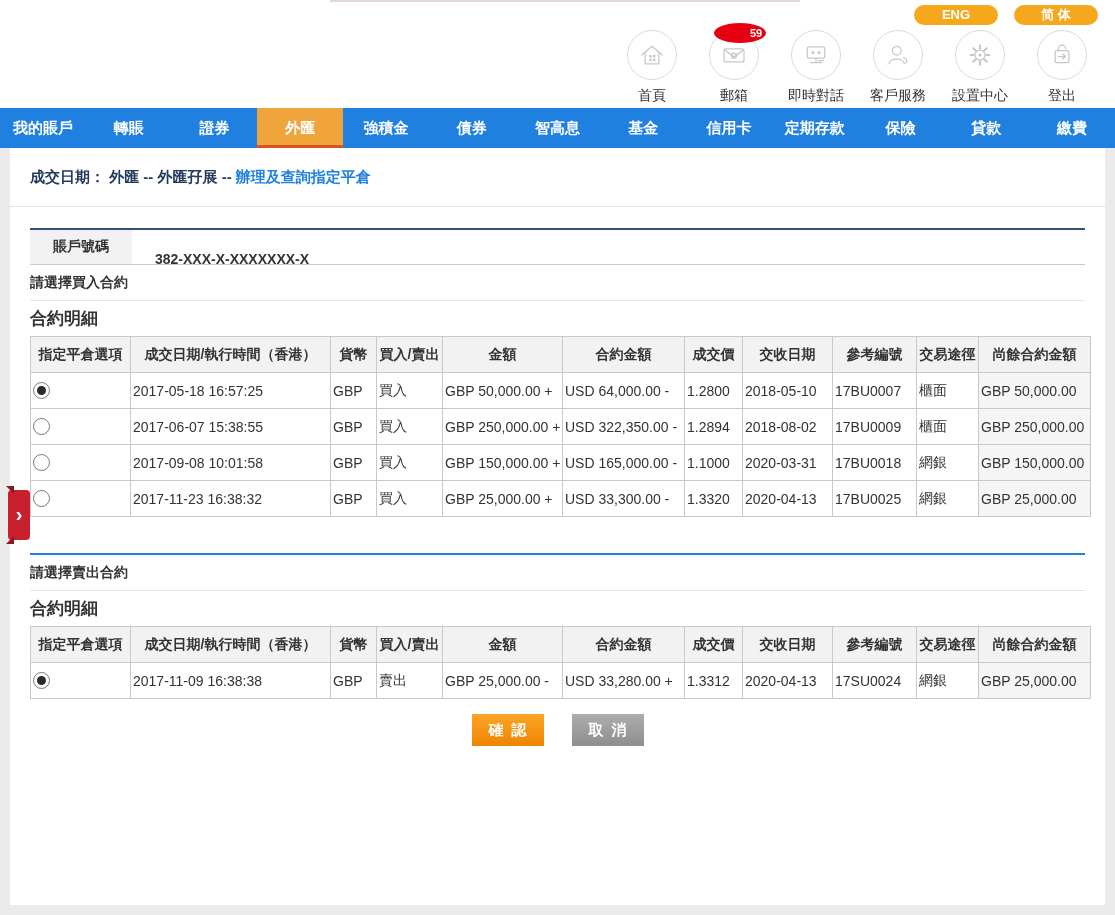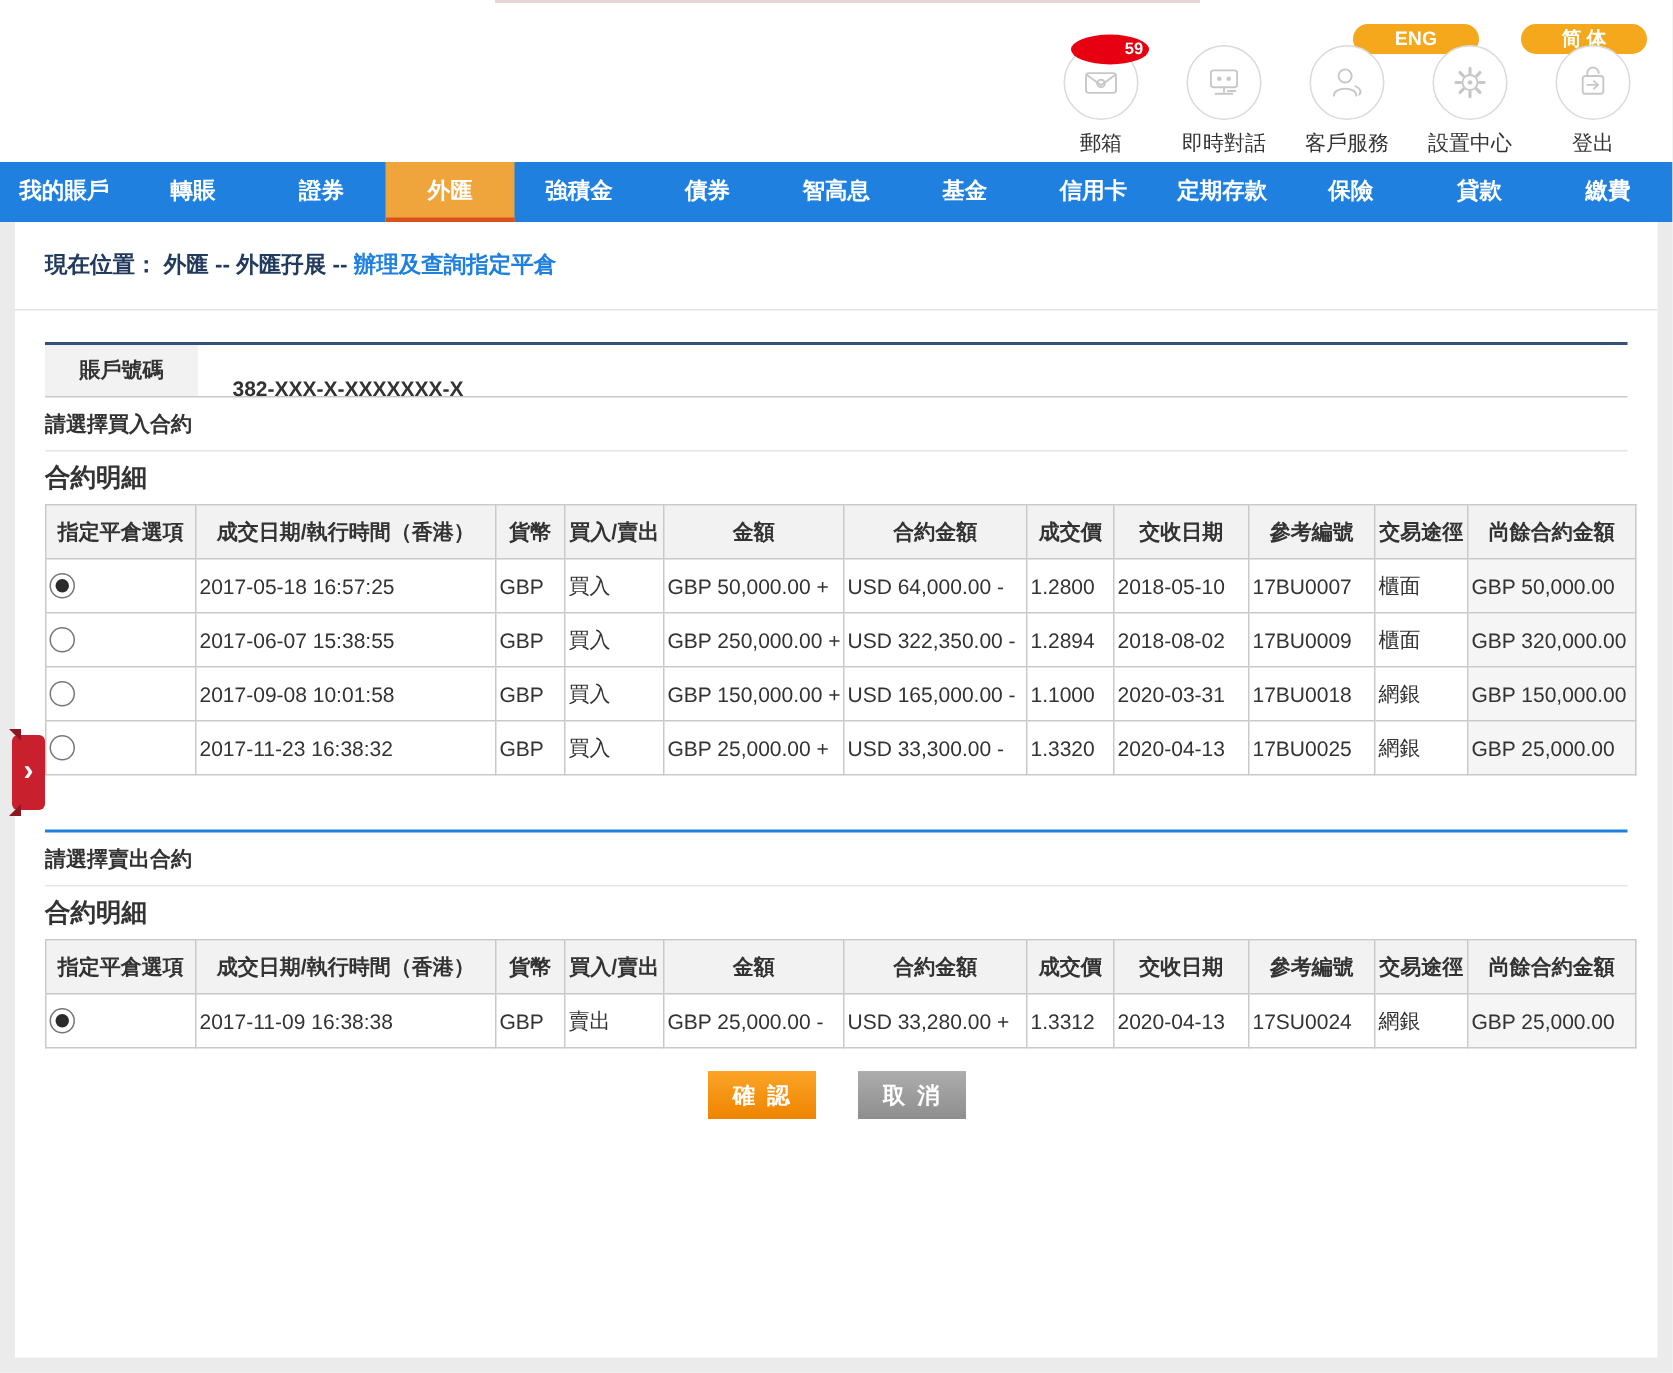--- a/index.html
+++ b/index.html
@@ -7,21 +7,21 @@
     width: 1115px; height: 915px;
     overflow: hidden;
     background: #EBEBEB;
     font-family: "Liberation Sans", "DejaVu Sans", sans-serif;
   }
   .page { position: relative; width: 1115px; height: 915px; }
 
   
   .top-header { position: relative; height: 108px; background: #fff; }
   .top-line { position: absolute; left: 330px; top: 0; width: 470px; height: 2px; background: #e7d8d8; }
-  .lang-buttons { position: absolute; top: 16px; right: 17px; display: flex; gap: 28px; }
+  .lang-buttons { position: absolute; top: 5px; right: 17px; display: flex; gap: 16px; }
   .lang-btn {
     width: 84px; height: 20px; line-height: 20px; text-align: center;
     background: var(--accent-orange, #F5A81C); color: #fff;
     font-size: 13px; font-weight: bold; border-radius: 11px; cursor: pointer;
   }
   .icon-row { position: absolute; top: 30px; right: 12px; display: flex; }
   .icon-item { width: 82px; text-align: center; cursor: pointer; }
   .icon-circle {
     position: relative; width: 48px; height: 48px; margin: 0 auto 7px;
     border: 1px solid #DADADA; border-radius: 50%;
@@ -129,20 +129,35 @@
   <div class="top-header">
     <div class="top-line"></div>
 
     <div class="lang-buttons">
       <div class="lang-btn">ENG</div>
       <div class="lang-btn">简 体</div>
     </div>
 
     <div class="icon-row">
 
+      <div class="icon-item">
+        <div class="icon-circle">
+          <svg width="30" height="30" viewBox="0 0 48 48">
+            <path d="M8 24 L24 10 L40 24"></path>
+            <path d="M13 21 V38 H35 V21"></path>
+            <g fill="#C7C7C7" stroke="none">
+              <rect x="19.5" y="24" width="4" height="4"></rect>
+                <rect x="25.5" y="24" width="4" height="4"></rect>
+              <rect x="19.5" y="30" width="4" height="4"></rect>
+                <rect x="25.5" y="30" width="4" height="4"></rect>
+            </g>
+          </svg>
+        </div>
+        <div class="icon-label">首頁</div>
+      </div>
 
       <div class="icon-item">
         <div class="icon-circle">
           <svg width="30" height="30" viewBox="0 0 48 48">
             <rect x="8" y="14" width="32" height="21" rx="3"></rect>
             <path d="M9 16 L24 27 L39 16"></path>
             <circle cx="24" cy="25" r="4"></circle>
           </svg>
           <span class="badge">59</span>
         </div>
@@ -217,21 +232,21 @@
       <div class="nav-item">信用卡</div>
       <div class="nav-item">定期存款</div>
       <div class="nav-item">保險</div>
       <div class="nav-item">貸款</div>
       <div class="nav-item">繳費</div>
     </div>
 
   <div class="wrapper">
 
     <div class="breadcrumb">
-      <span>現在位置：</span><span> 外匯 -- 外匯孖展 -- </span><span class="crumb-link">辦理及查詢指定平倉</span>
+      <span>成交日期：</span><span> 外匯 -- 外匯孖展 -- </span><span class="crumb-link">辦理及查詢指定平倉</span>
     </div>
 
     <div class="content">
 
       <div class="account-row">
         <div class="account-label">賬戶號碼</div>
         <div class="account-value">382-XXX-X-XXXXXXX-X</div>
       </div>
 
       <div class="section-title">請選擇買入合約</div>
@@ -284,21 +299,21 @@
               <td><span class="radio"></span></td>
               <td>2017-06-07 15:38:55</td>
               <td>GBP</td>
               <td>買入</td>
               <td>GBP 250,000.00 +</td>
               <td>USD 322,350.00 -</td>
               <td>1.2894</td>
               <td>2018-08-02</td>
               <td>17BU0009</td>
               <td>櫃面</td>
-              <td class="shaded">GBP 320,000.00</td>
+              <td class="shaded">GBP 250,000.00</td>
             </tr>
             <tr>
               <td><span class="radio"></span></td>
               <td>2017-09-08 10:01:58</td>
               <td>GBP</td>
               <td>買入</td>
               <td>GBP 150,000.00 +</td>
               <td>USD 165,000.00 -</td>
               <td>1.1000</td>
               <td>2020-03-31</td>

